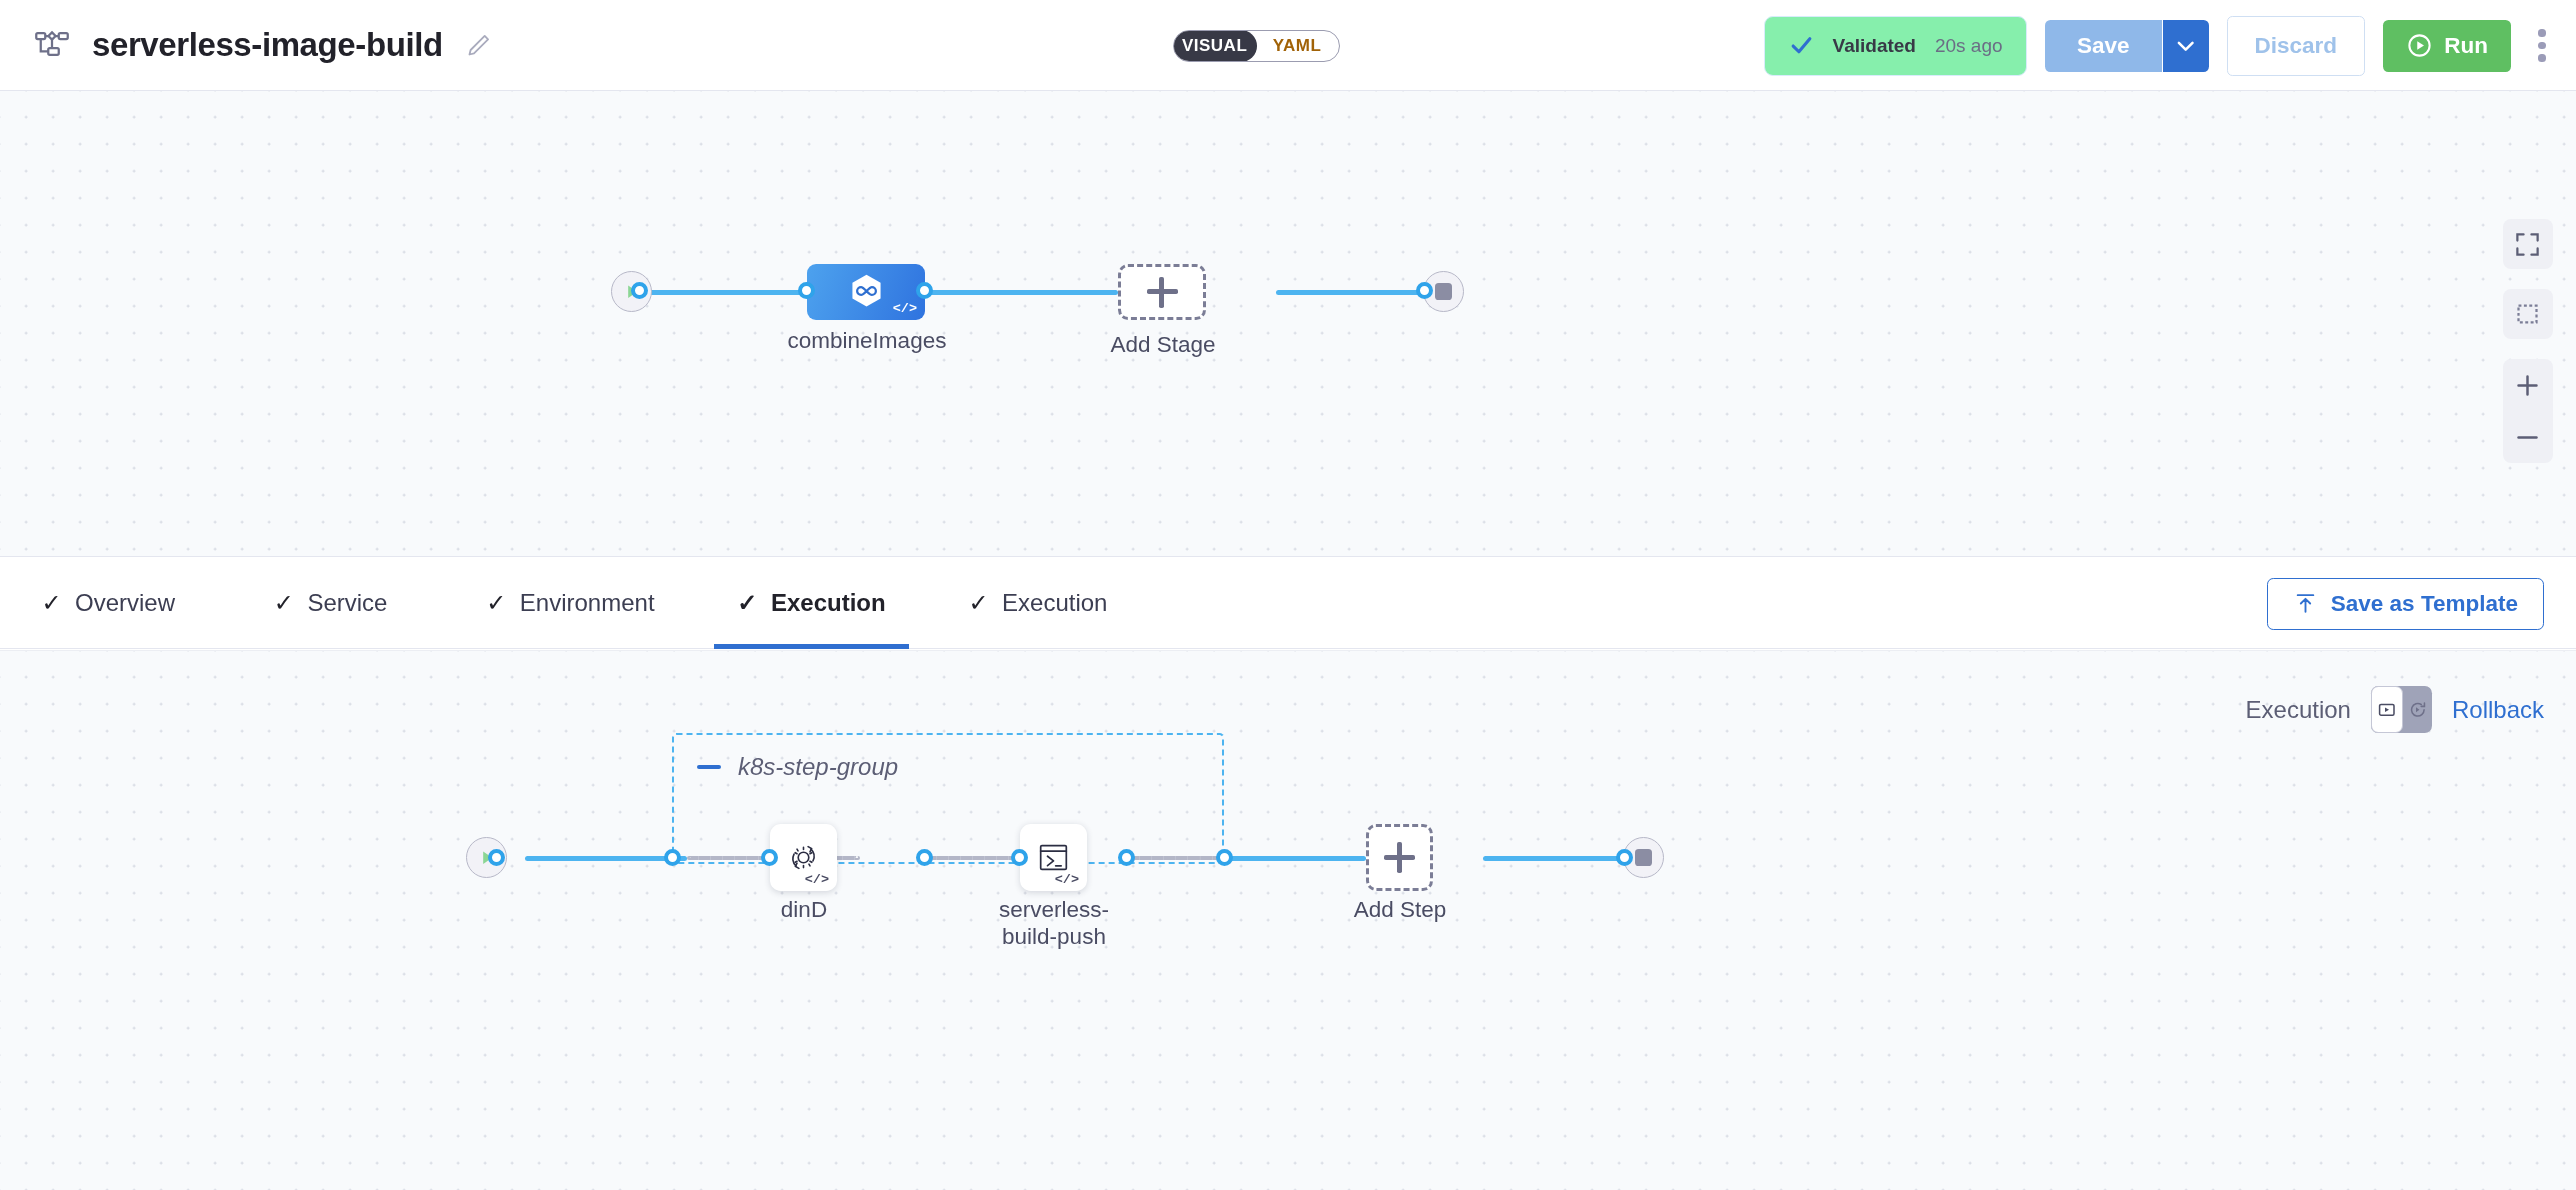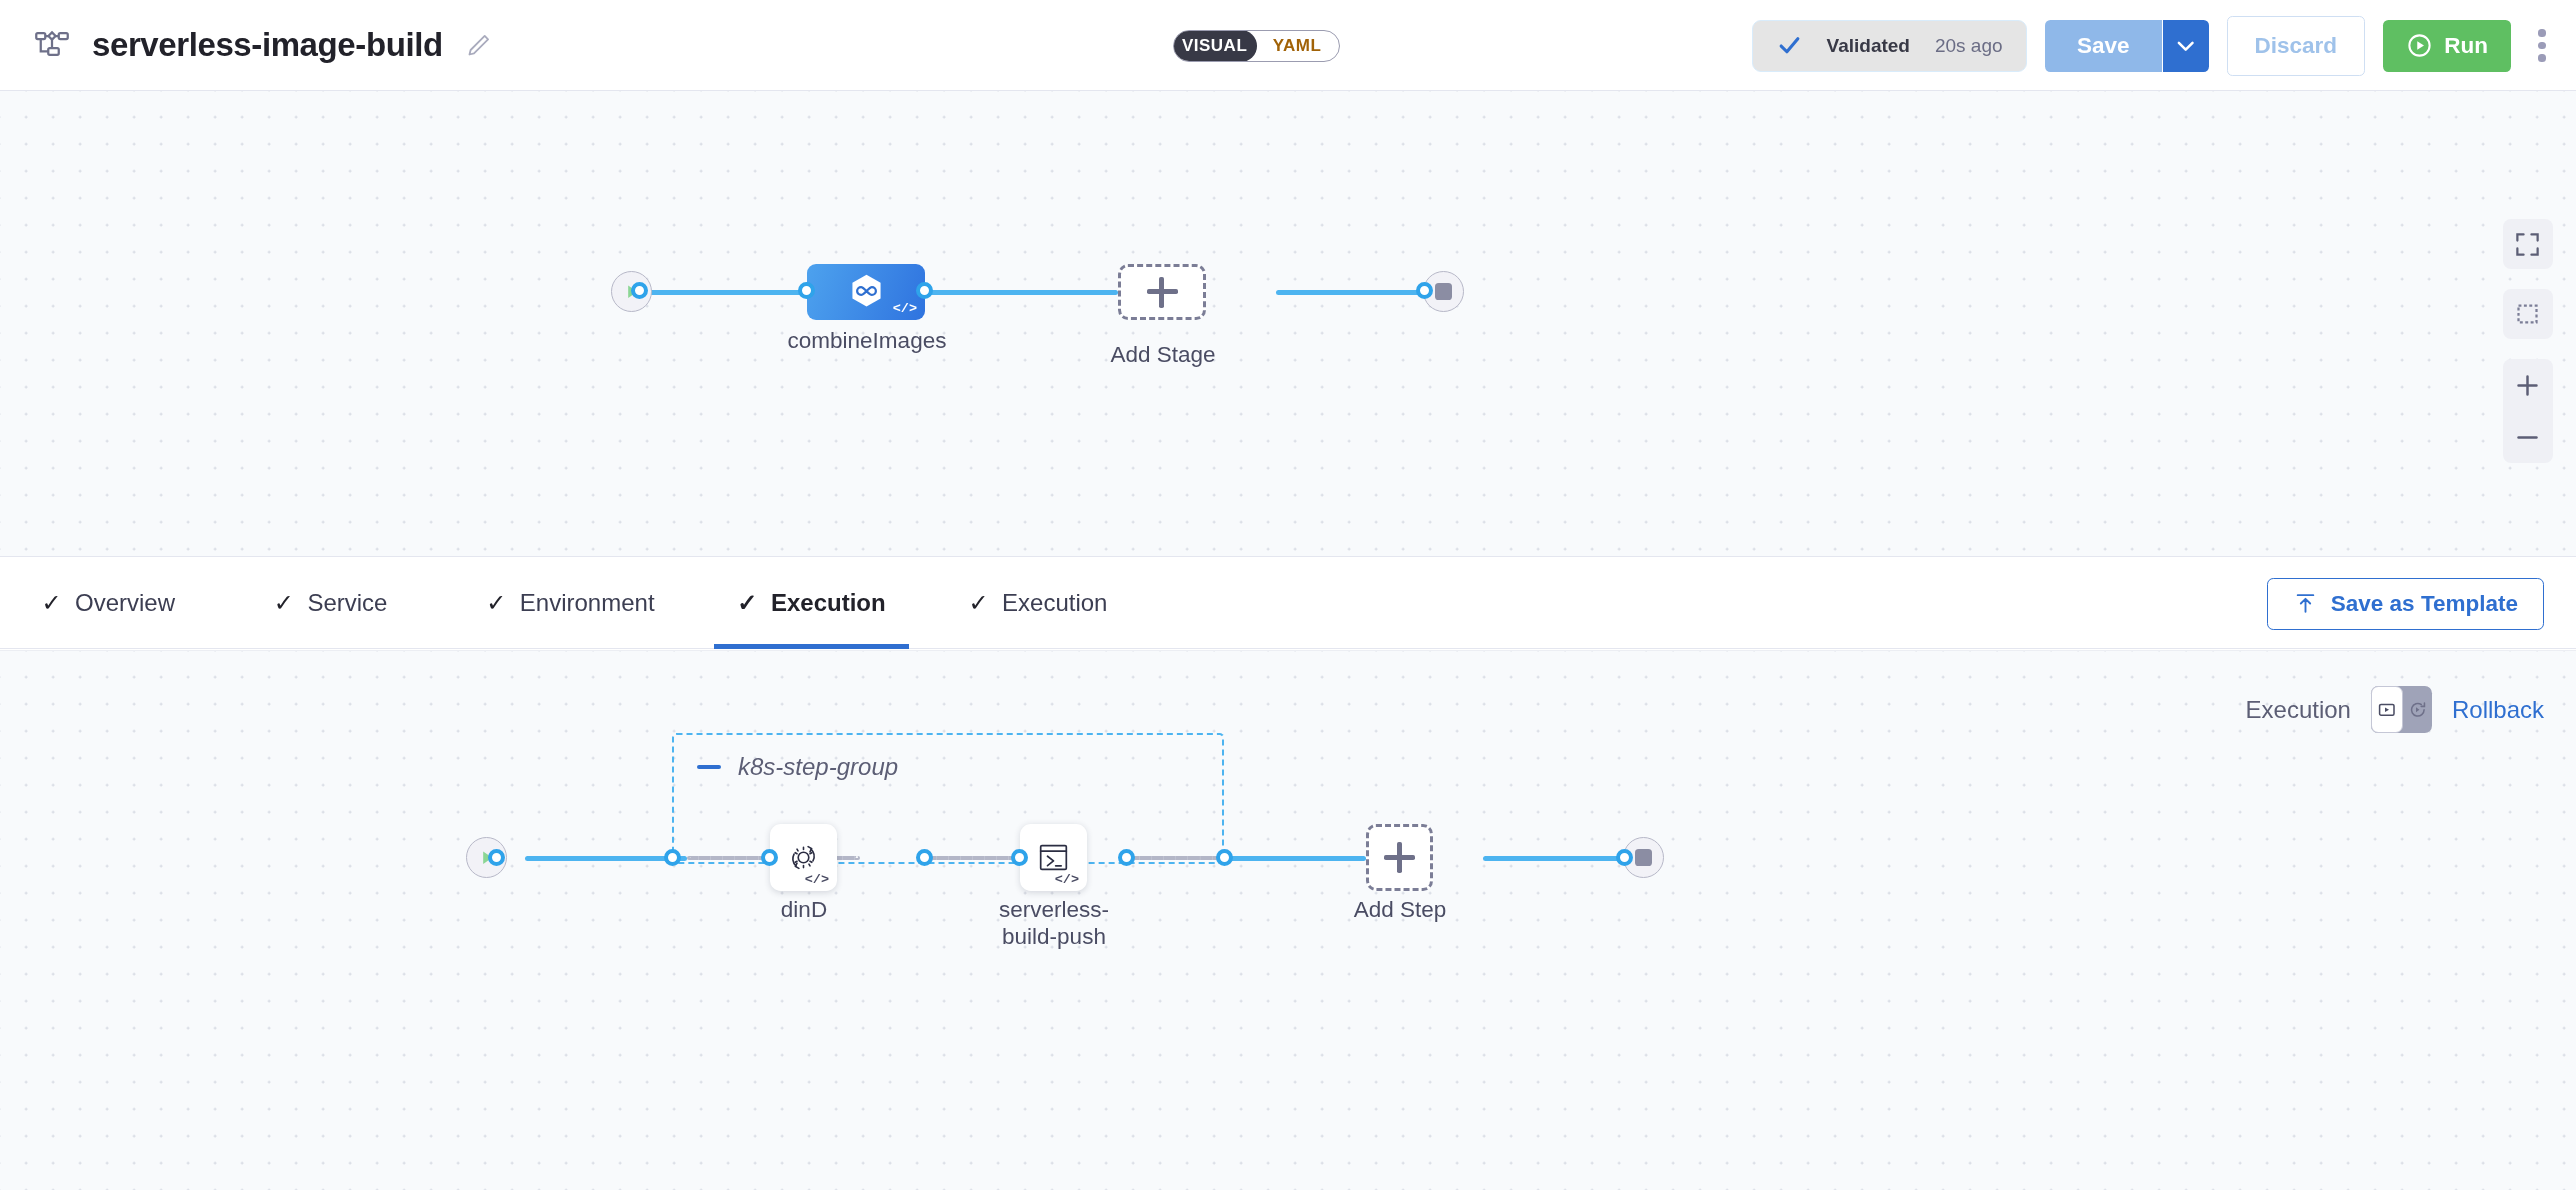--- a/index.html
+++ b/index.html
@@ -39,23 +39,23 @@
     cursor: pointer; user-select: none;
   }
   .vy-seg.active { background: #383946; color: #ffffff; border-radius: 16px; margin: -1.3px; }
   .vy-seg.inactive { color: #a16207; }
 
   .hdr-right {
     position: absolute; right: 16px; top: 0; height: 91px;
     display: flex; align-items: center; gap: 0;
   }
   .validated-pill {
-    height: 52px; display: flex; align-items: center; gap: 25px;
+    height: 60px; display: flex; align-items: center; gap: 19px;
     padding: 0 23.4px; border: 0.9px solid #d9ecfb; border-radius: 9px;
-    background: #e5e5e5; margin-right: 18px;
+    background: #86efac; margin-right: 18px;
   }
   .validated-label { font-size: 19px; font-weight: bold; color: #383946; }
   .validated-time { font-size: 19px; color: #6b6d85; }
 
   .save-group { display: flex; height: 52px; margin-right: 18px; border-radius: 5.4px; overflow: hidden; }
   .save-btn {
     background: #8fb8e9; color: #ffffff; font-size: 22.5px; font-weight: bold;
     padding: 0 32px; display: flex; align-items: center; cursor: pointer;
     border: none;
   }
@@ -291,21 +291,21 @@
     </svg>
     <span class="code-badge">&lt;/&gt;</span>
   </div>
   <div class="port" style="left:798px; top:191px;"></div>
   <div class="port" style="left:916px; top:191px;"></div>
   <div class="node-label" style="left:777px; top:237px;">combineImages</div>
 
   <div class="add-node" style="left:1118px; top:173px;">
     <span class="plus"></span>
   </div>
-  <div class="node-label" style="left:1073px; top:251px;">Add Stage</div>
+  <div class="node-label" style="left:1073px; top:241px;">Add Stage</div>
 
   <div class="terminal" style="left:1423px; top:180px;">
     <span class="stop-sq"></span>
   </div>
   <div class="port" style="left:1416px; top:191px;"></div>
 
   <div class="ctrl-stack" style="top:128px;">
     <div class="ctrl-btn">
       <svg width="27" height="27" viewBox="0 0 24 24" fill="none" stroke="#5c5e75" stroke-width="2" stroke-linecap="round">
         <path d="M3 8.5 V3 H8.5 M15.5 3 H21 V8.5 M21 15.5 V21 H15.5 M8.5 21 H3 V15.5"></path>

